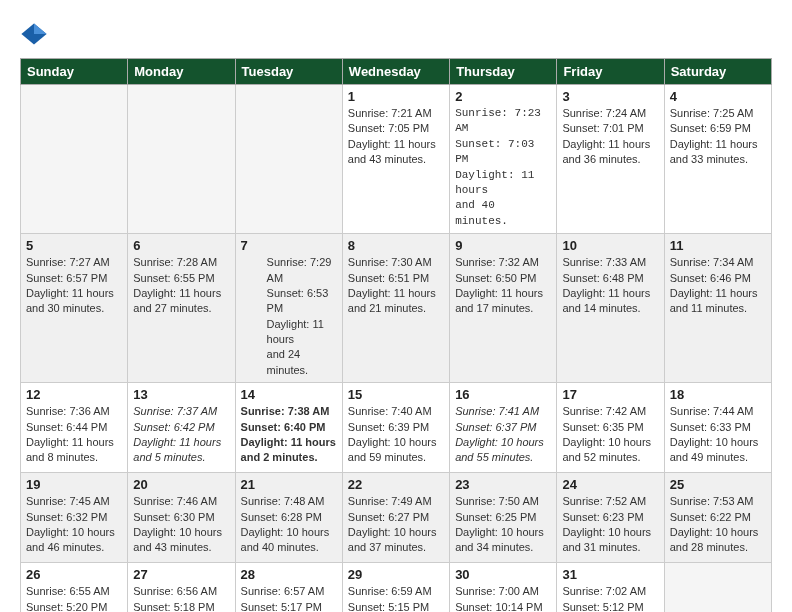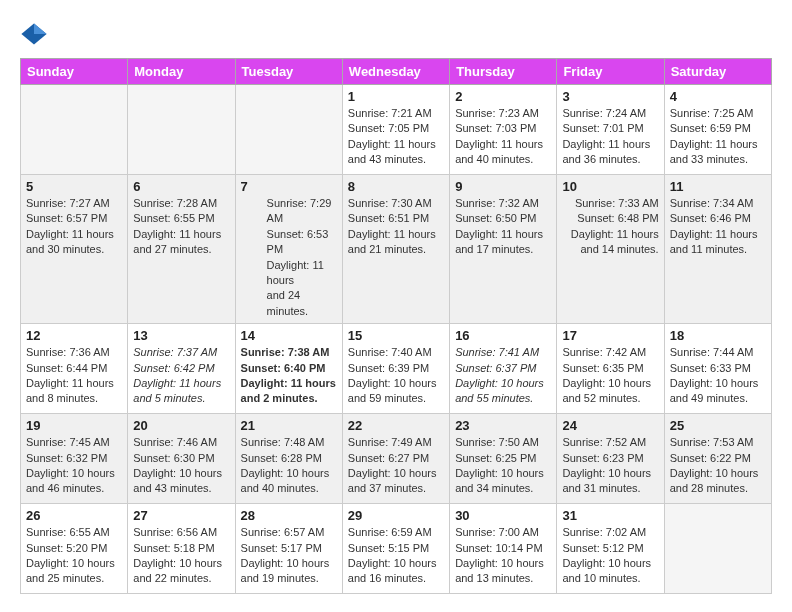--- a/index.html
+++ b/index.html
@@ -51,21 +51,21 @@
     .location {
       font-size: 15px;
       color: #444;
     }
     .calendar {
       width: 100%;
       border-collapse: collapse;
       table-layout: fixed;
     }
     .calendar th {
-      background-color: #d946ef;
+      background-color: #14532d;
       color: #fff;
       text-align: left;
       padding: 5px 6px;
       font-size: 13px;
       border: 1px solid #aaa;
     }
     .calendar td {
       border: 1px solid #ccc;
       vertical-align: top;
       padding: 4px 5px;
@@ -133,21 +133,21 @@
         <td class="empty"></td>
         <td>
           <div class="day-number">1</div>
           <div class="day-info" style="white-space: pre-line;">Sunrise: 7:21 AM
 Sunset: 7:05 PM
 Daylight: 11 hours
 and 43 minutes.</div>
         </td>
         <td>
           <div class="day-number">2</div>
-          <div class="day-info" style="white-space: pre-line;">Sunrise: 7:23 AM
+          <div class="day-info" style="white-space: pre-line; font-family: Liberation Mono, monospace;">Sunrise: 7:23 AM
 Sunset: 7:03 PM
 Daylight: 11 hours
 and 40 minutes.</div>
         </td>
         <td>
           <div class="day-number">3</div>
           <div class="day-info" style="white-space: pre-line;">Sunrise: 7:24 AM
 Sunset: 7:01 PM
 Daylight: 11 hours
 and 36 minutes.</div>
@@ -191,21 +191,21 @@
         </td>
         <td>
           <div class="day-number">9</div>
           <div class="day-info" style="white-space: pre-line;">Sunrise: 7:32 AM
 Sunset: 6:50 PM
 Daylight: 11 hours
 and 17 minutes.</div>
         </td>
         <td>
           <div class="day-number">10</div>
-          <div class="day-info" style="white-space: pre-line; text-align: right;">Sunrise: 7:33 AM
+          <div class="day-info" style="white-space: pre-line;">Sunrise: 7:33 AM
 Sunset: 6:48 PM
 Daylight: 11 hours
 and 14 minutes.</div>
         </td>
         <td>
           <div class="day-number">11</div>
           <div class="day-info" style="white-space: pre-line;">Sunrise: 7:34 AM
 Sunset: 6:46 PM
 Daylight: 11 hours
 and 11 minutes.</div>

